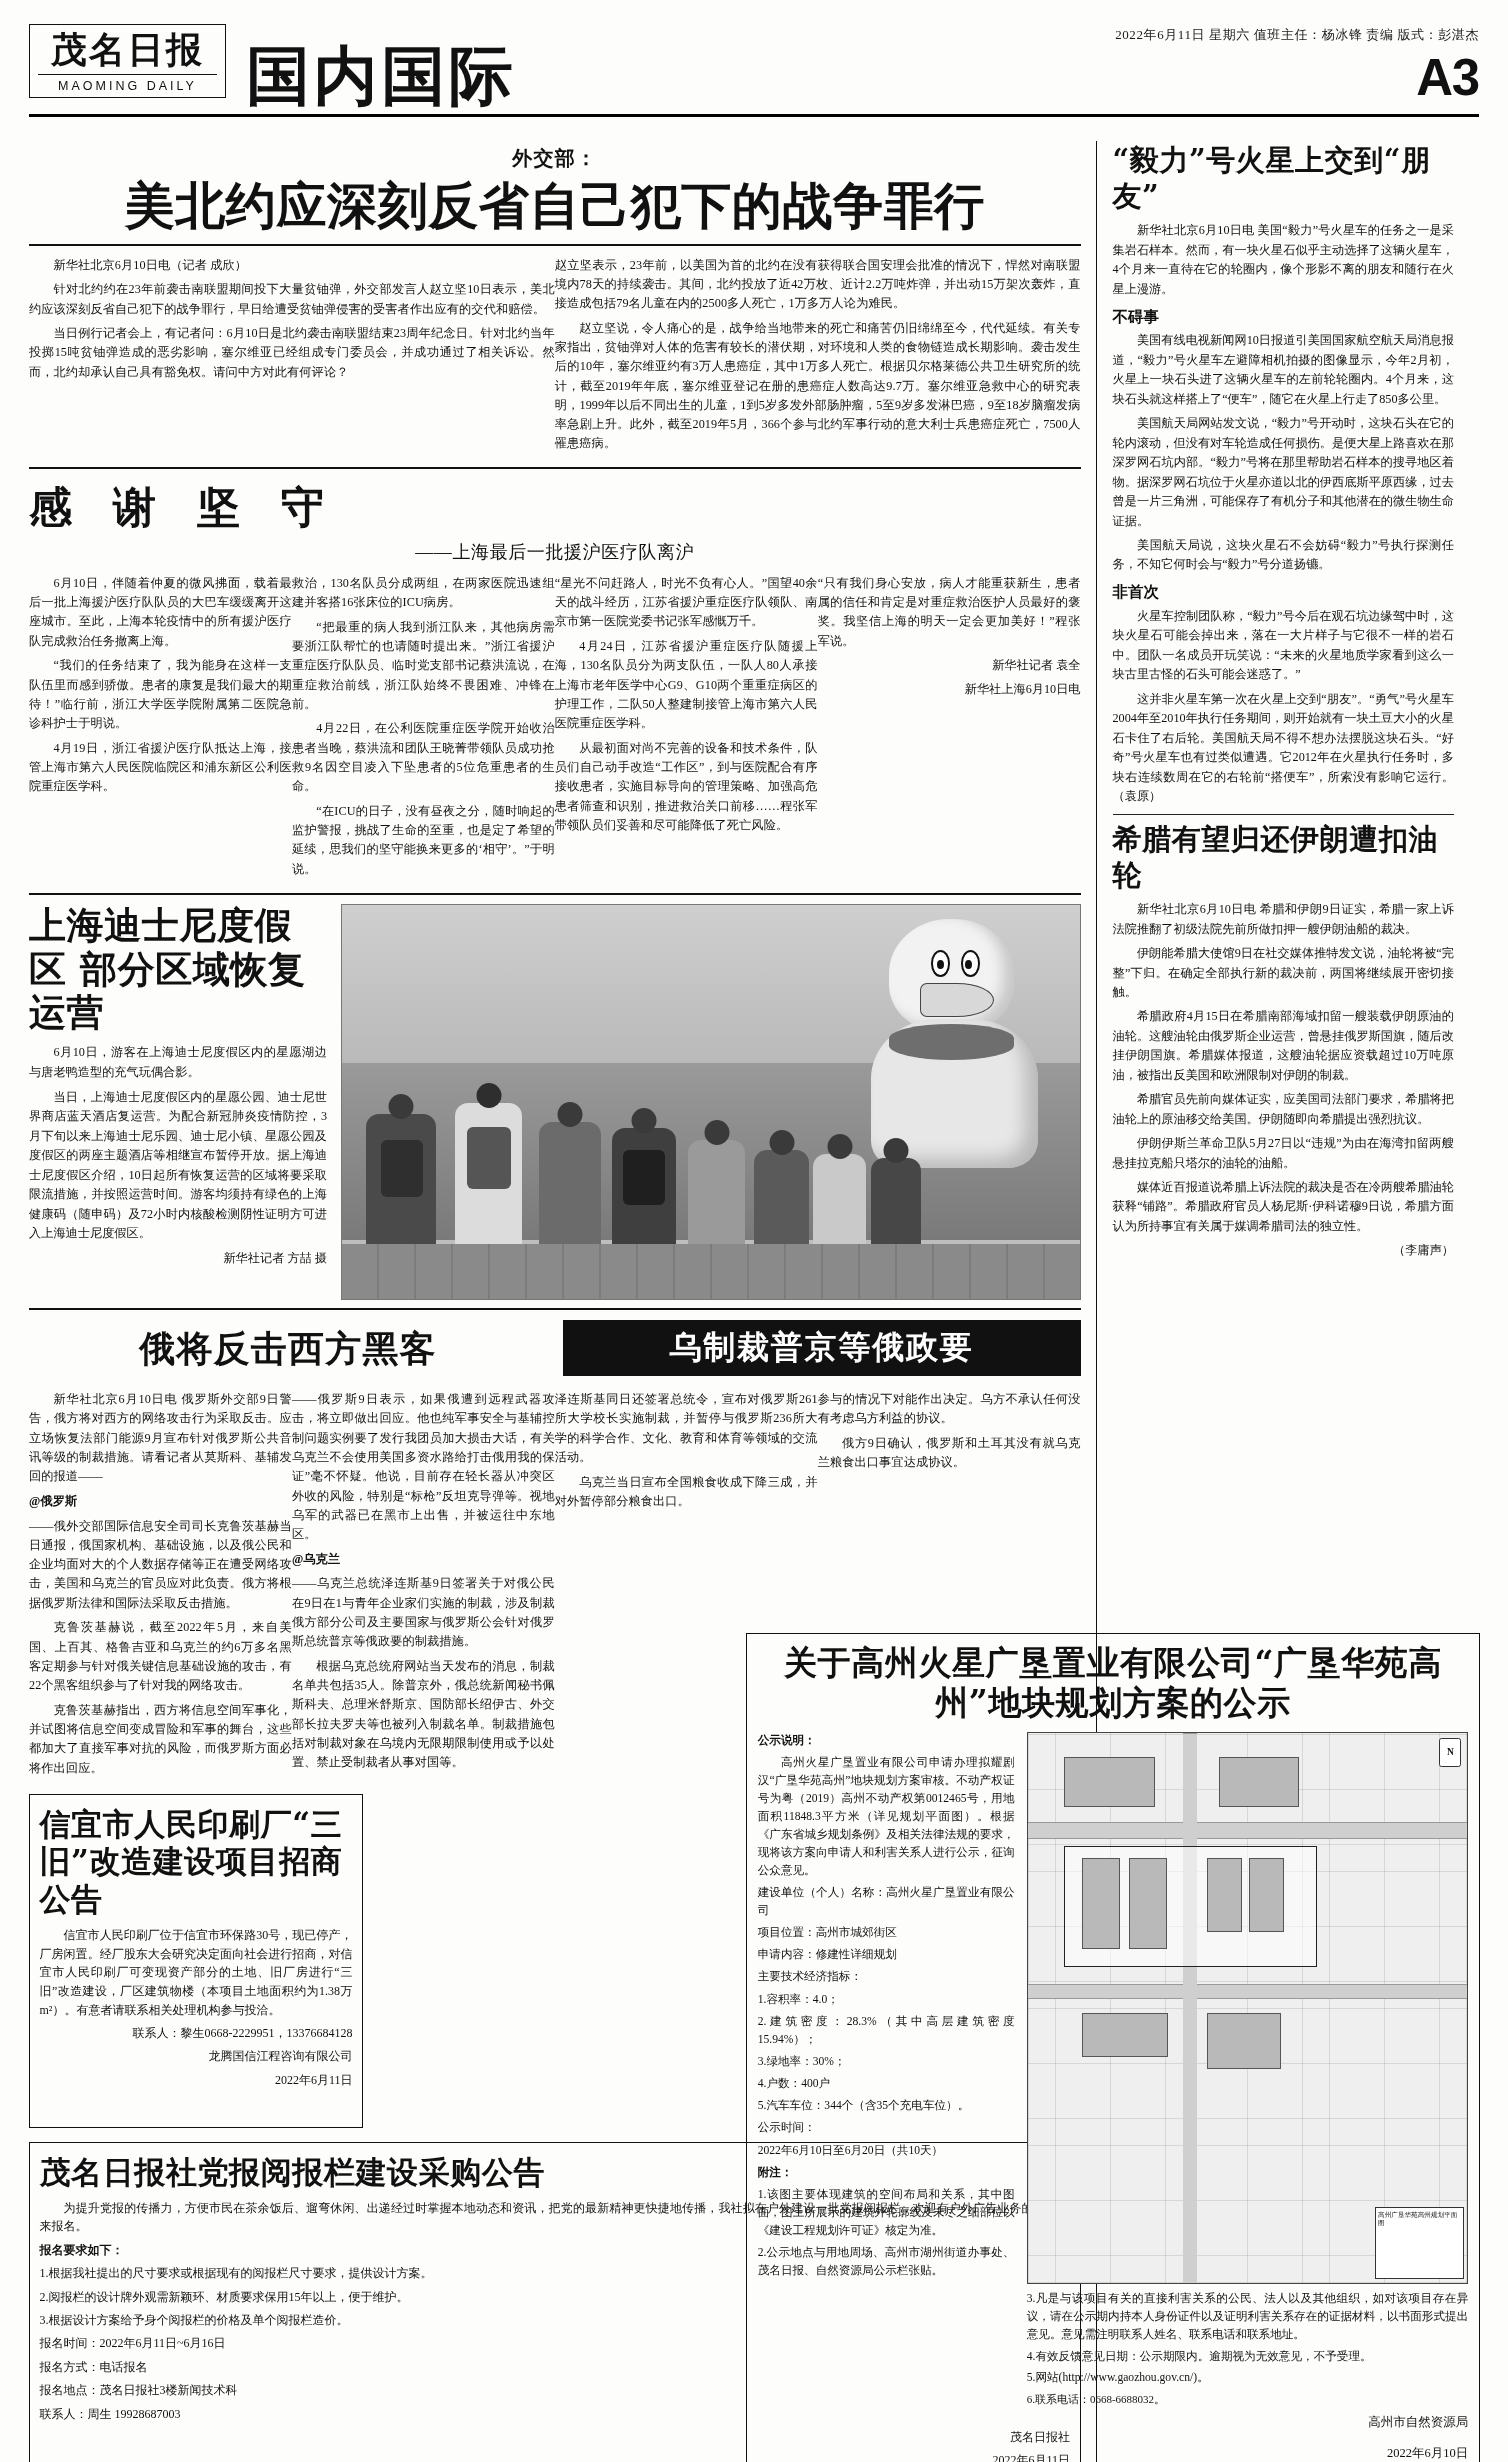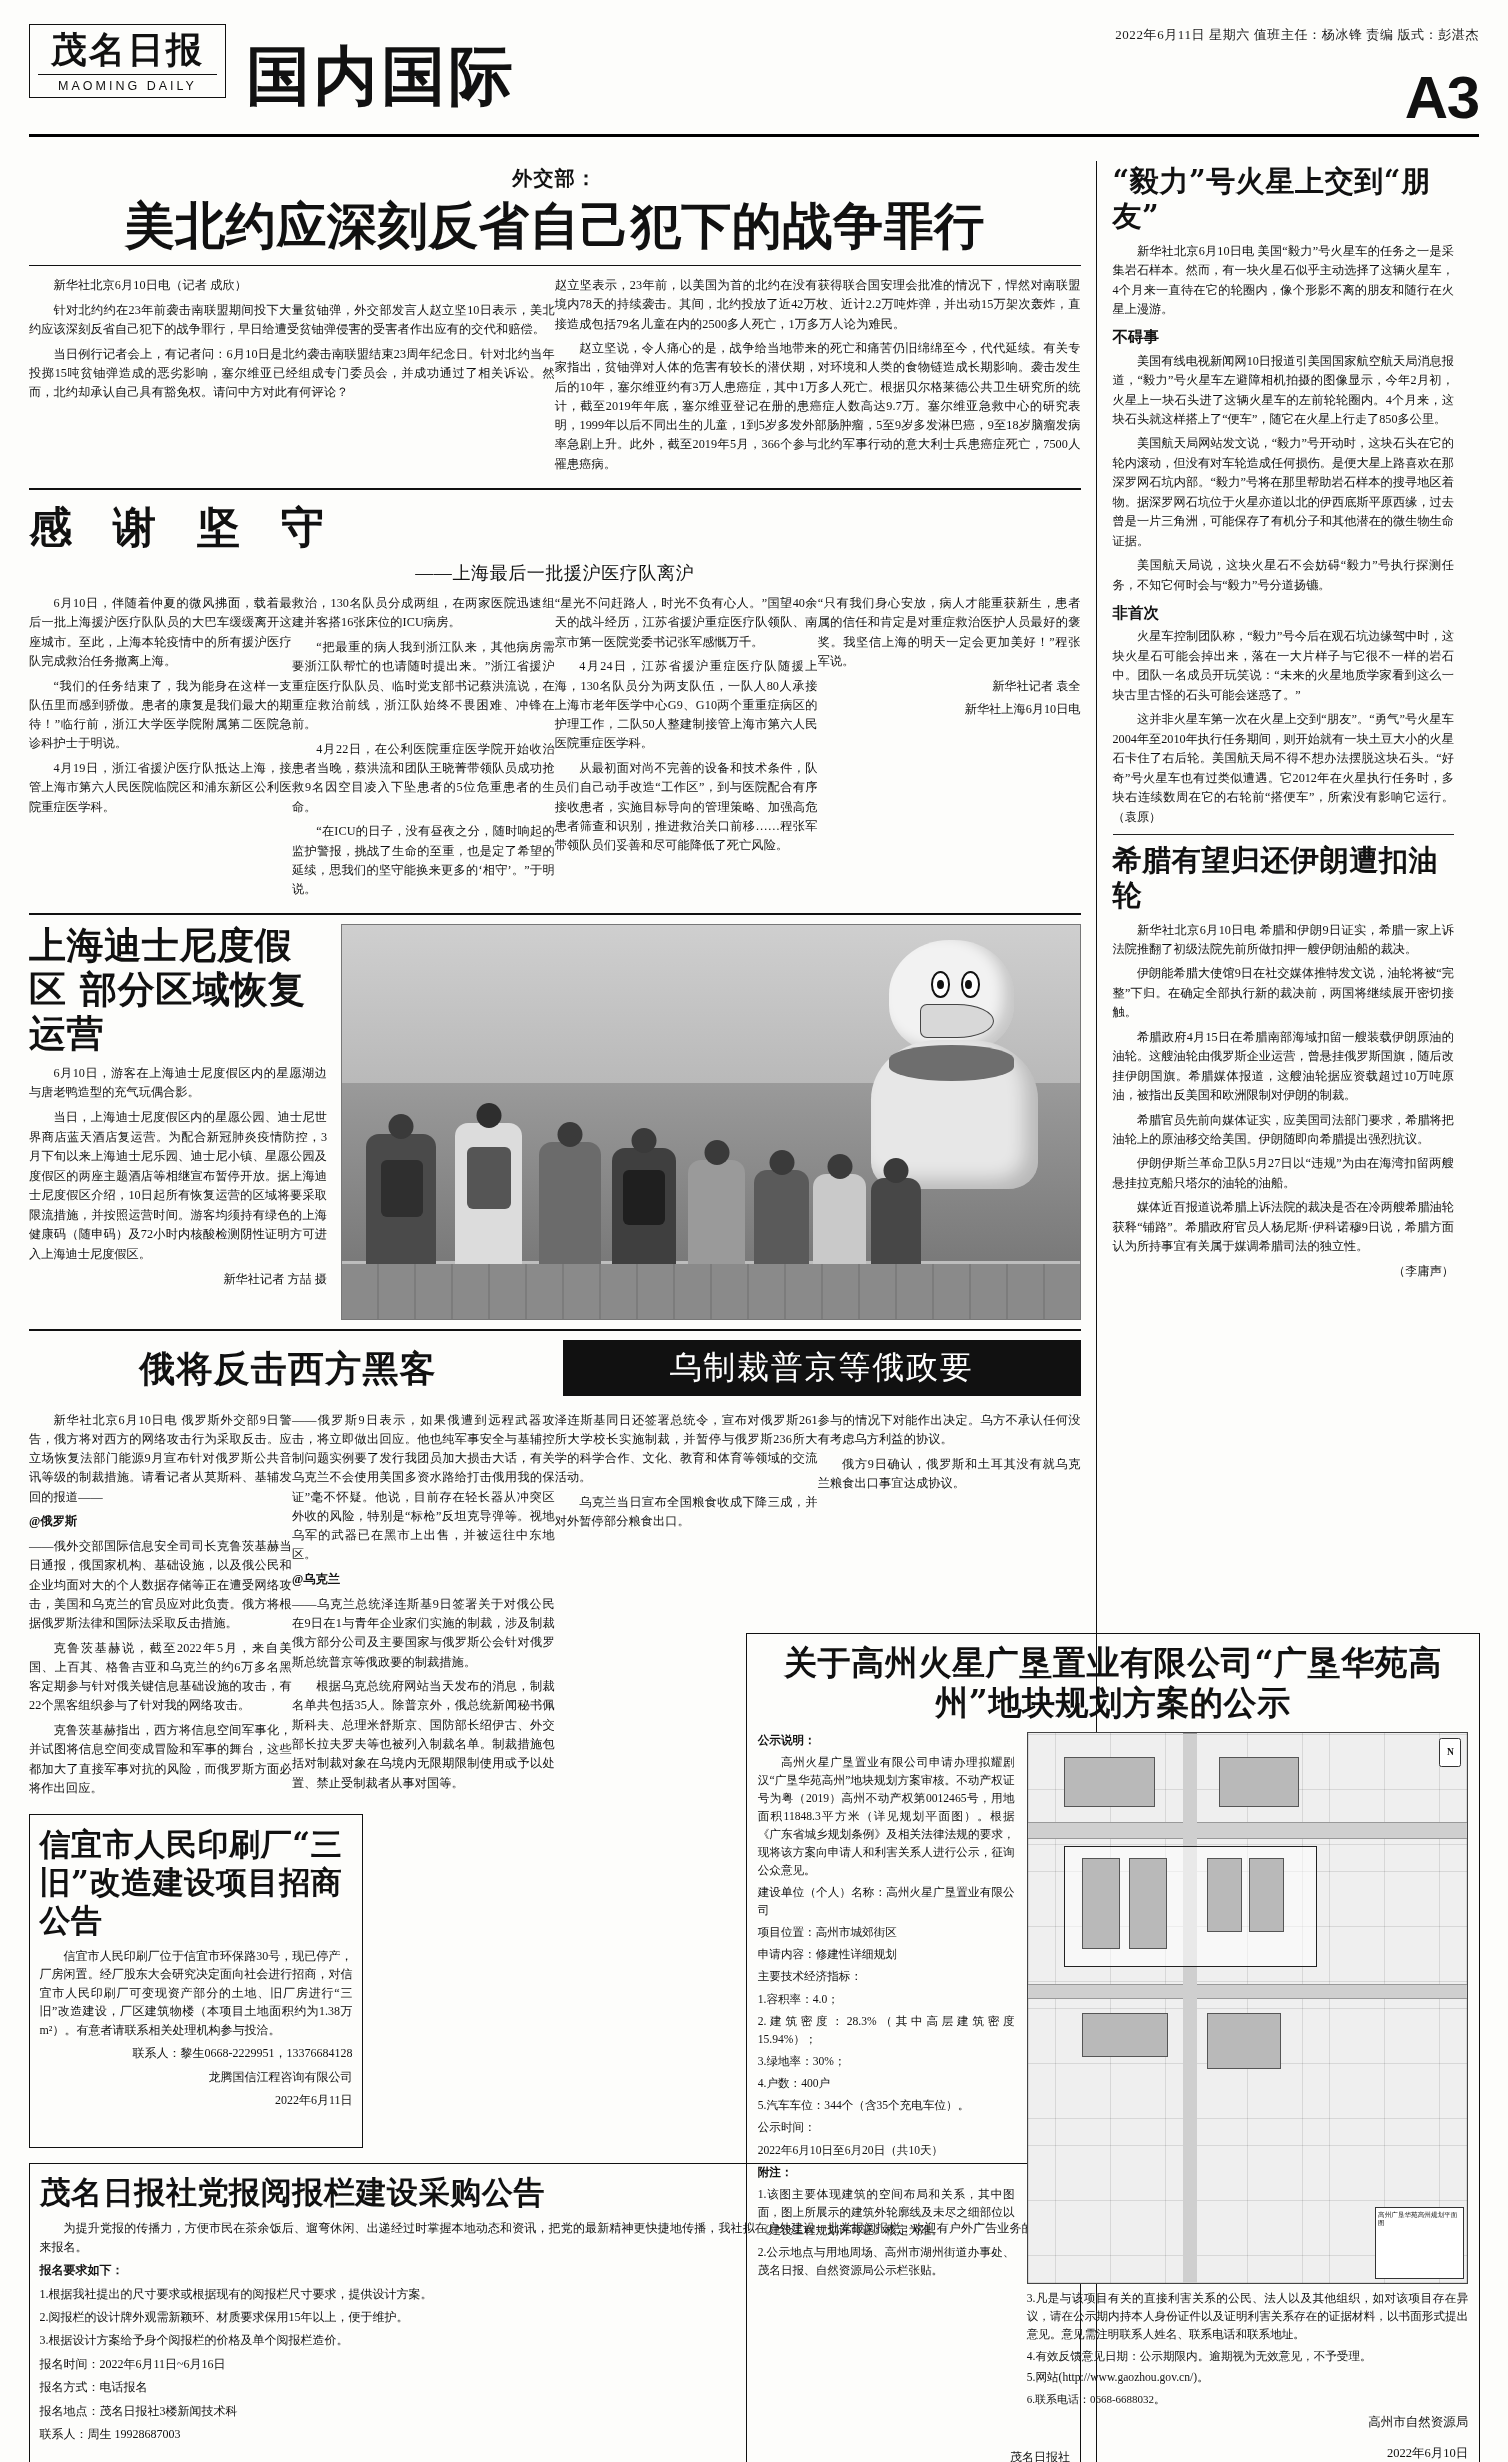--- a/index.html
+++ b/index.html
@@ -14,21 +14,21 @@
 
   
   .masthead{display:flex;align-items:flex-start;border-bottom:3.6px solid #000;padding-bottom:6px;}
   .logo-box{width:197px;flex:0 0 197px;border:1.8px solid #111;padding:6px 4.8px 3.6px 4.8px;box-sizing:border-box;text-align:center;}
   .logo-cn{font-family:"DejaVu Serif", serif;font-weight:bold;font-size:36px;letter-spacing:2.4px;line-height:1.05;}
   .logo-rule{height:1.8px;background:#111;margin:4.8px 3.6px 3.6px 3.6px;}
   .logo-en{font-size:12.5px;letter-spacing:3px;font-family:"Liberation Sans", sans-serif;}
   .section-title{flex:0 0 auto;margin-left:20px;font-family:"DejaVu Serif", serif;font-weight:bold;font-size:64px;line-height:1;letter-spacing:3.6px;padding-top:20px;}
   .mast-right{margin-left:auto;text-align:right;padding-top:2.4px;}
   .mast-meta{font-size:13px;letter-spacing:0.6px;color:#1a1a1a;white-space:nowrap;}
-  .page-num{font-family:"Liberation Sans", sans-serif;font-weight:bold;font-size:60px;line-height:1;margin-top:24px;letter-spacing:-1.2px;}
+  .page-num{font-family:"Liberation Sans", sans-serif;font-weight:bold;font-size:51px;line-height:1;margin-top:8px;letter-spacing:-1.2px;}
 
   
   .body-grid{display:flex;margin-top:24px;}
   .col-main{width:1068px;flex:0 0 1068px;padding-right:15.5px;box-sizing:border-box;border-right:1.8px solid #111;}
   .col-right{width:357px;flex:0 0 357px;padding-left:15.5px;box-sizing:border-box;}
 
   
   .kicker{font-size:20px;font-weight:bold;font-family:"DejaVu Serif",serif;text-align:center;letter-spacing:1.2px;margin:3.6px 0 6px 0;}
   .lead-head{font-family:"DejaVu Serif",serif;font-weight:bold;font-size:50px;line-height:1.12;text-align:center;letter-spacing:0.6px;margin:0 0 10.7px 0;}
   .rule-thin{height:1.8px;background:#111;margin:8.4px 0 9.5px 0;}
@@ -65,21 +65,21 @@
   .pp{position:absolute;bottom:0;background:#4a4a4a;border-radius:13px 13px 3.6px 3.6px;}
   .pp .hd{position:absolute;left:50%;top:-20px;transform:translateX(-50%);width:25px;height:25px;border-radius:50%;background:#3a3a3a;}
   .pack{position:absolute;border-radius:6px;background:#2f2f2f;}
   .ph-rail{position:absolute;left:0;bottom:55px;right:0;height:3.6px;background:#bdbdbd;}
   .ph-paving{position:absolute;left:0;bottom:0;right:0;height:55px;background:repeating-linear-gradient(90deg,#8a8a8a 0 35px,#7c7c7c 35px 37px);}
   .disney-body{font-size:12.2px;line-height:1.6;text-align:justify;text-indent:2em;margin:0 0 5.4px 0;}
 
   
   .row-head{font-family:"DejaVu Serif",serif;font-weight:bold;font-size:36px;letter-spacing:1.2px;margin:4.8px 0 7.2px 0;}
   .row-head.center{text-align:center;}
-  .invert-head{background:#111;color:#fff;font-family:"DejaVu Serif",serif;font-weight:normal;font-size:32px;letter-spacing:1.8px;text-align:center;padding:6px 3.6px;}
+  .invert-head{background:#111;color:#fff;font-family:"DejaVu Serif",serif;font-weight:bold;font-size:32px;letter-spacing:1.8px;text-align:center;padding:6px 3.6px;}
 
   
   .ads{display:flex;gap:14.3px;margin-top:10.7px;flex-direction:column;}
   .ad{border:1.8px solid #111;padding:10.7px 9.5px;box-sizing:border-box;}
   .ad-title{font-family:"DejaVu Serif",serif;font-weight:bold;font-size:31px;line-height:1.22;letter-spacing:0.6px;margin-bottom:7.2px;}
   .ad p{font-size:12px;line-height:1.55;text-align:justify;text-indent:2em;margin:0 0 4.8px 0;}
   .ad p.noind{text-indent:0;}
   .ad .r{text-align:right;text-indent:0;}
 
   

